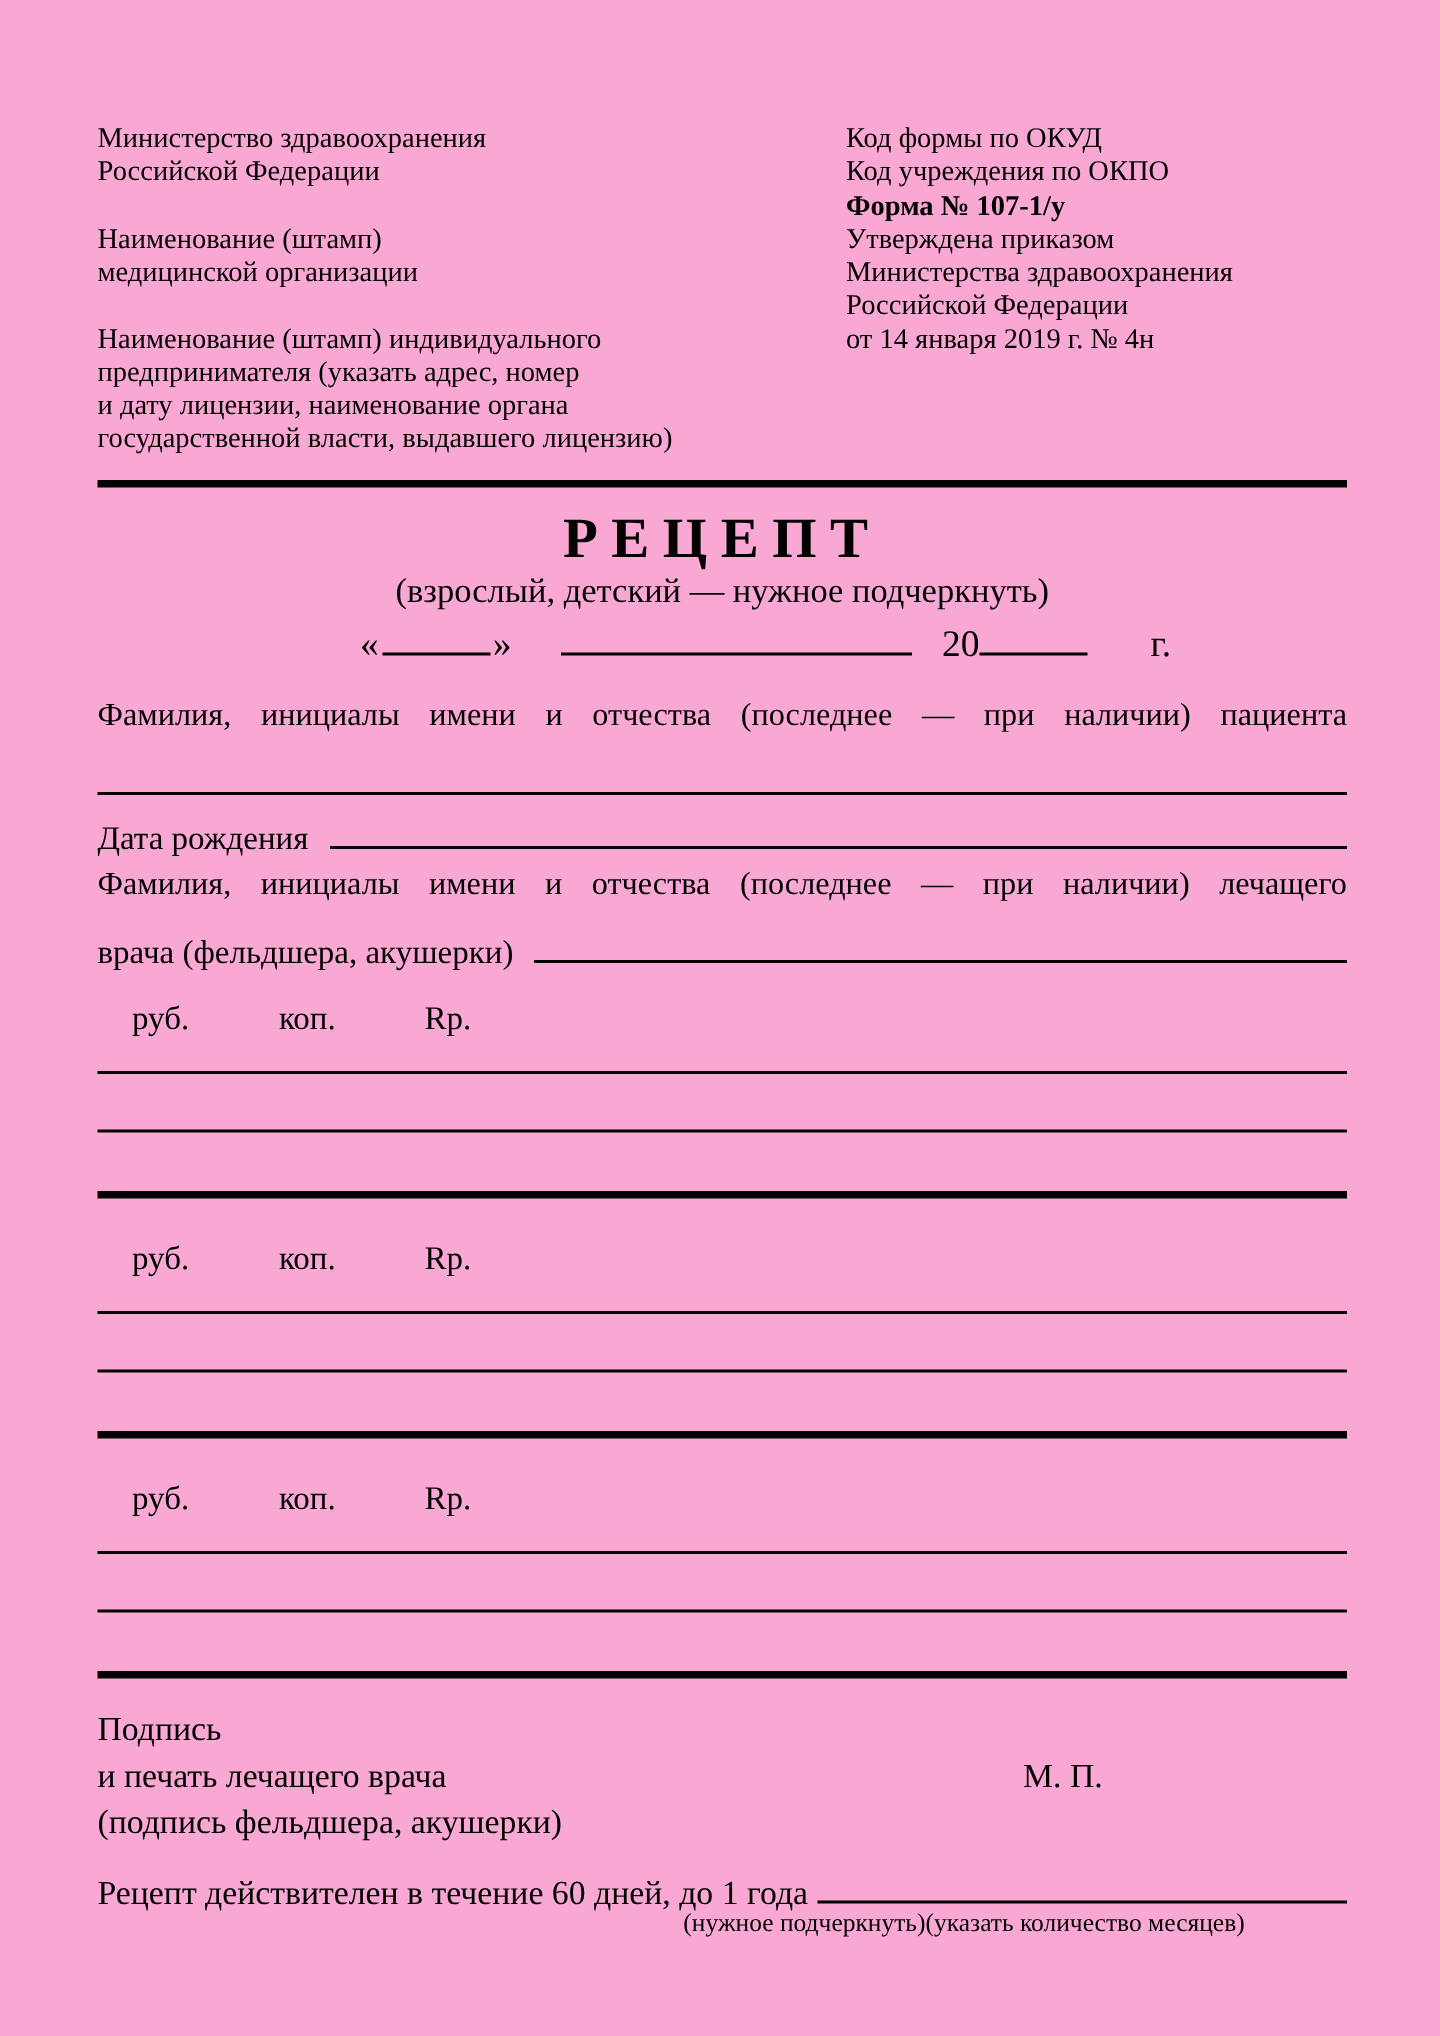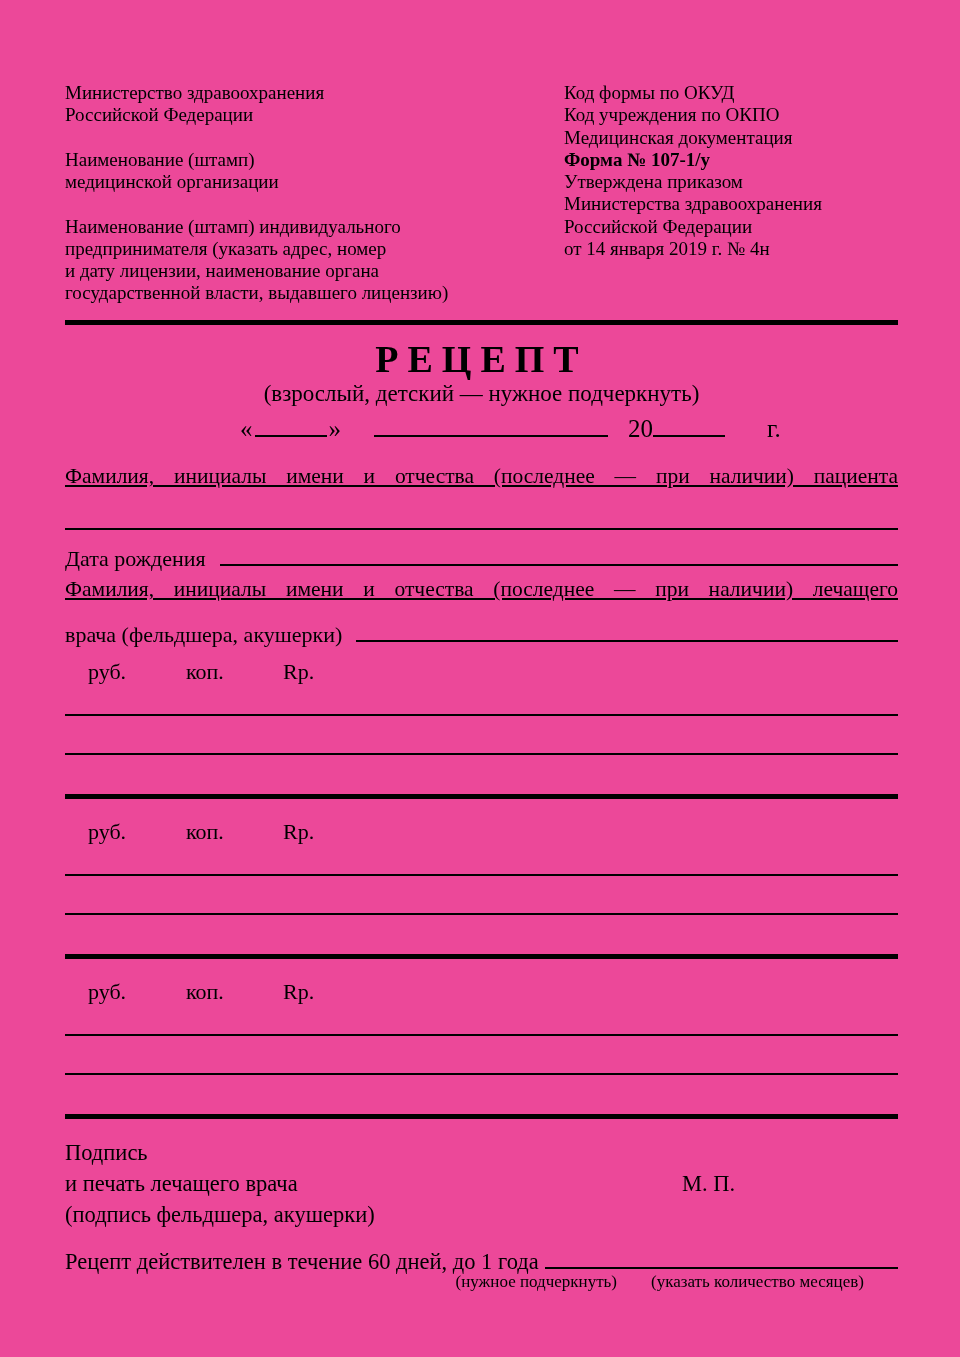--- a/index.html
+++ b/index.html
@@ -1,18 +1,18 @@
 <!DOCTYPE html>
 <html><head>
 <meta charset="utf-8">
 <style>
   html, body { margin: 0; padding: 0; background: #ffffff; }
   .page {
     width: 960px; height: 1357px;
-    background: #ec4899; color: #000;
+    background: #f9a8d4; color: #000;
     font-family: "Liberation Serif", "DejaVu Serif", serif;
     position: relative; box-sizing: border-box;
     padding: 82px 62px 16px 65px;
     overflow: hidden;
   }
   
   .header { display: flex; justify-content: space-between; }
   .h-left { width: 470px; font-size: 19px; line-height: 22px; }
   .h-left .block + .block { margin-top: 23px; }
   .h-right { width: 334px; font-size: 19px; line-height: 22.3px; }
@@ -35,49 +35,49 @@
   .date-row .q1 { margin-left: 175px; }
   .u { display: inline-block; border-bottom: 2px solid #000; height: 26px; vertical-align: baseline; }
   .w-day   { width: 72px;  margin: 0 2px; }
   .w-month { width: 234px; margin-left: 33px; }
   .w-year  { width: 72px; }
   .yr  { margin-left: 20px; }
   .gg  { margin-left: 42px; }
 
   
   .label { font-size: 21.5px; line-height: 30px; }
-  .justify-line { text-align: justify; text-align-last: justify; text-decoration: underline; }
+  .justify-line { text-align: justify; text-align-last: justify; }
   .patient-label { margin-top: 12px; }
   .field-line { margin-top: 37px; }
   .inline-field { display: flex; align-items: baseline; font-size: 22px; text-align: center; }
   .inline-field .fill { flex: 1; border-bottom: 2px solid #000; height: 26px; margin-left: 14px; }
   .birth-row { margin-top: 8px; height: 34px; }
   .doctor1 { margin-top: 2px; }
   .doctor2 { margin-top: 10px; height: 34px; }
 
   
-  .rx-head { display: flex; align-items: center; height: 44px; font-size: 22px; }
+  .rx-head { display: flex; align-items: flex-end; height: 44px; font-size: 22px; }
   .rx-cell { box-sizing: border-box; padding-top: 3px; }
   .c1 { width: 92px;  padding-left: 23px; }
   .c2 { width: 95px;  padding-left: 27px; }
   .c3 { padding-left: 27px; }
   .rx-bar { width: 2px; background: #000; }
   .rx-block .line1 { margin-top: 22px; }
   .rx-block .line2 { margin-top: 37px; }
   .rx-block .bsep  { margin-top: 39px; }
   .rx-block.next .rx-head { margin-top: 9px; }
 
   
   .sig { position: relative; margin-top: 18px; font-size: 22.5px; line-height: 31px; }
   .mp { position: absolute; left: 617px; top: 31px; }
   .validity { margin-top: 8px; height: 33px; font-size: 22.5px; }
   .validity .fill { height: 29px; margin-left: 6px; }
   .captions { display: flex; font-size: 17px; line-height: 22px; }
   .cap1 { width: 552px; text-align: right; }
-  .cap2 { flex: 1; text-align: center; }
+  .cap2 { flex: 1; }
 </style>
 </head>
 <body>
 
 <div class="page">
 
   <div class="header">
     <div class="h-left">
       <div class="block">
         <div>Министерство здравоохранения</div>
@@ -90,21 +90,20 @@
       <div class="block">
         <div>Наименование (штамп) индивидуального</div>
         <div>предпринимателя (указать адрес, номер</div>
         <div>и дату лицензии, наименование органа</div>
         <div>государственной власти, выдавшего лицензию)</div>
       </div>
     </div>
     <div class="h-right">
       <div>Код формы по ОКУД</div>
       <div>Код учреждения по ОКПО</div>
-      <div>Медицинская документация</div>
       <div class="bold">Форма № 107-1/у</div>
       <div>Утверждена приказом</div>
       <div>Министерства здравоохранения</div>
       <div>Российской Федерации</div>
       <div>от 14 января 2019 г. № 4н</div>
     </div>
   </div>
 
   <div class="rule-thick hdr-rule"></div>
 

